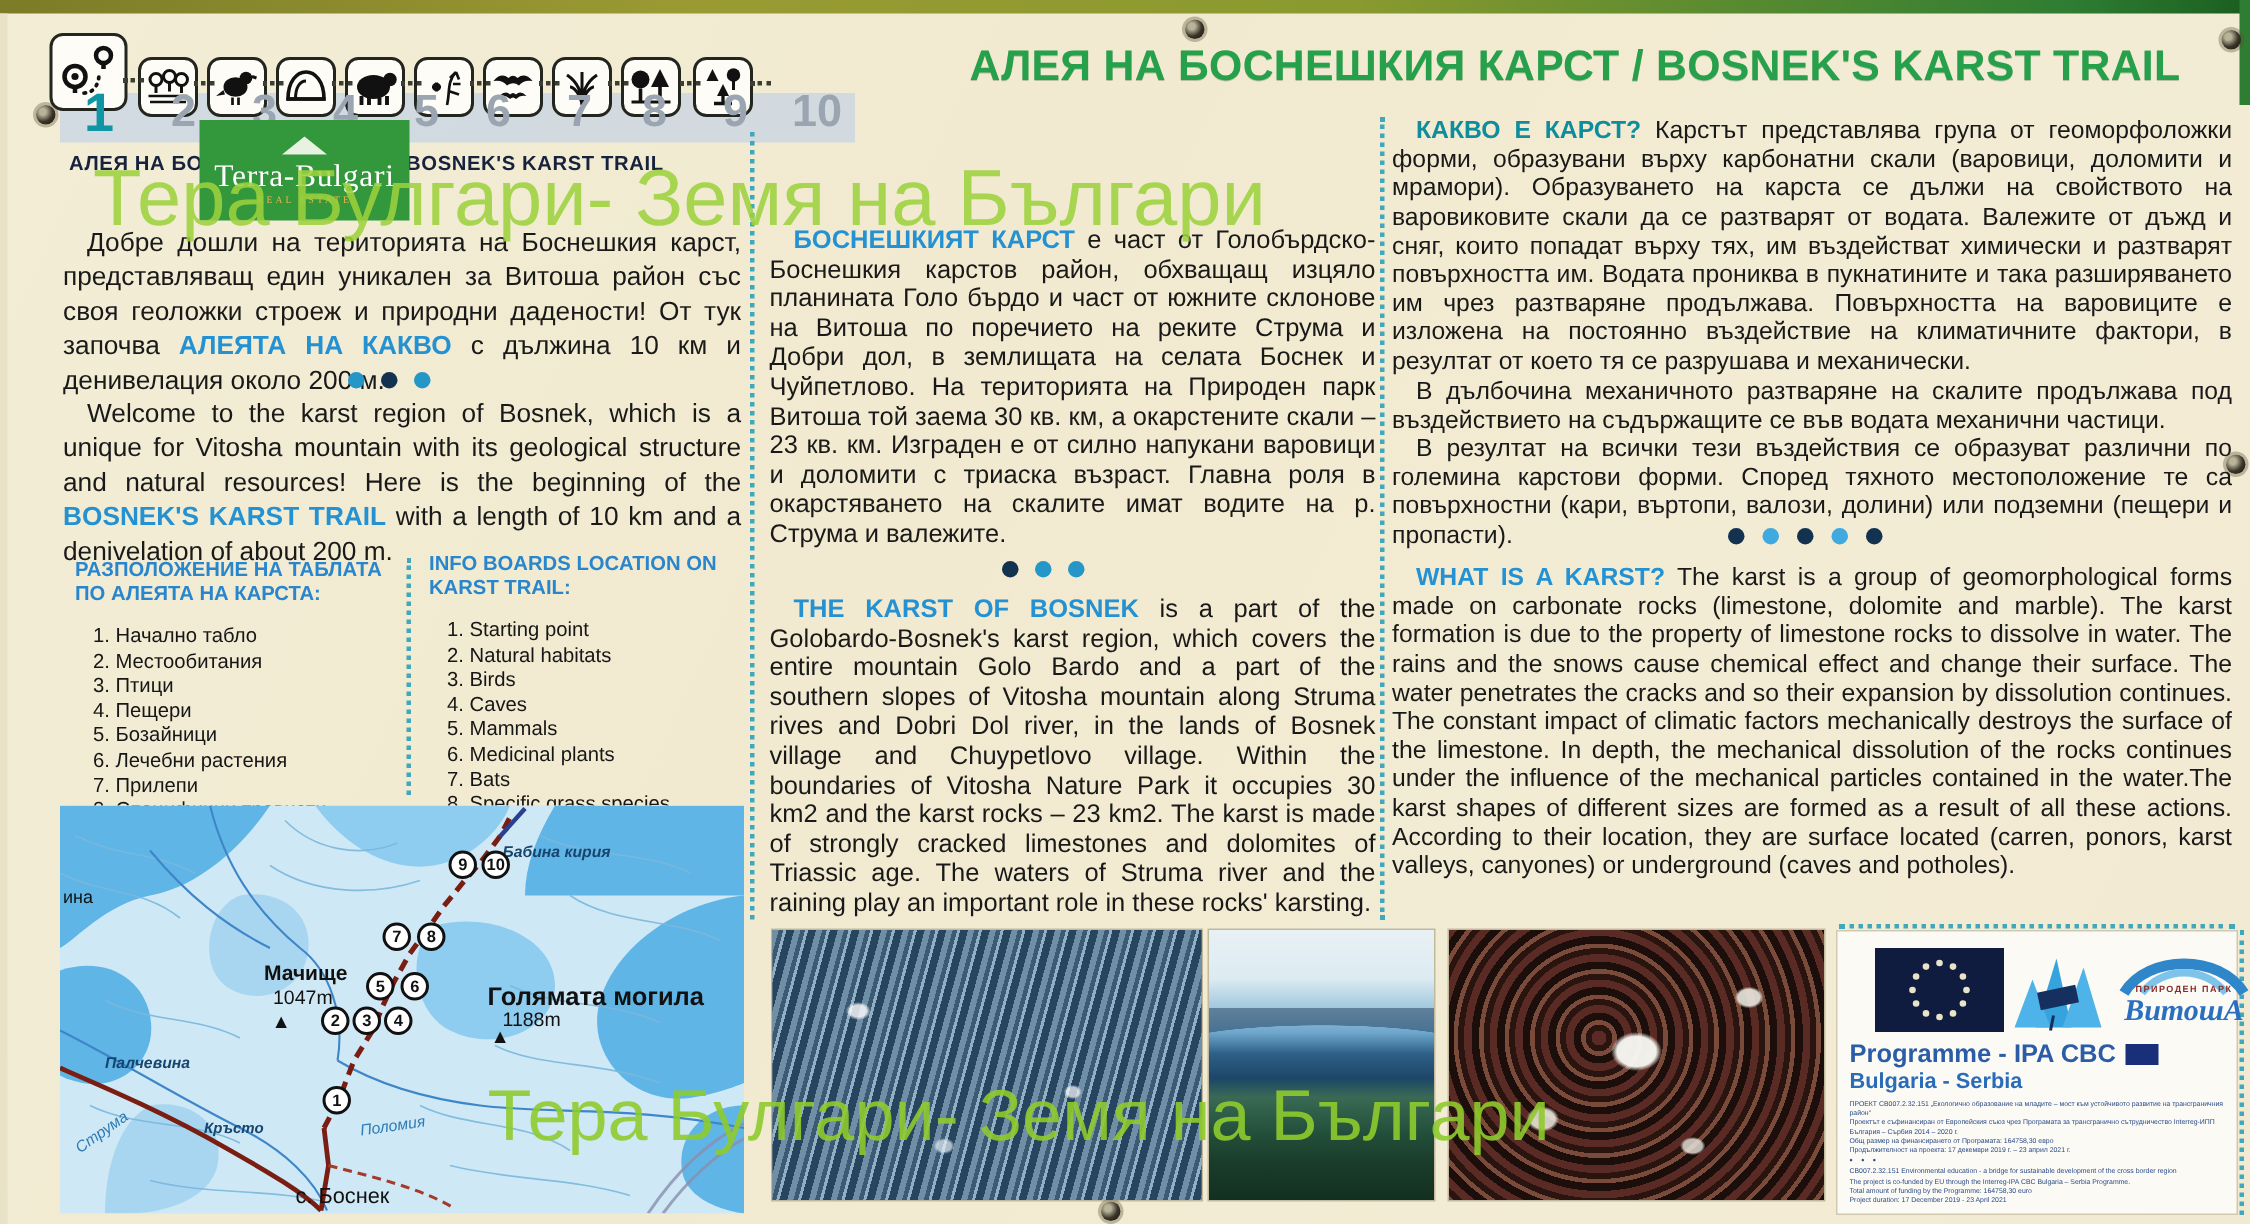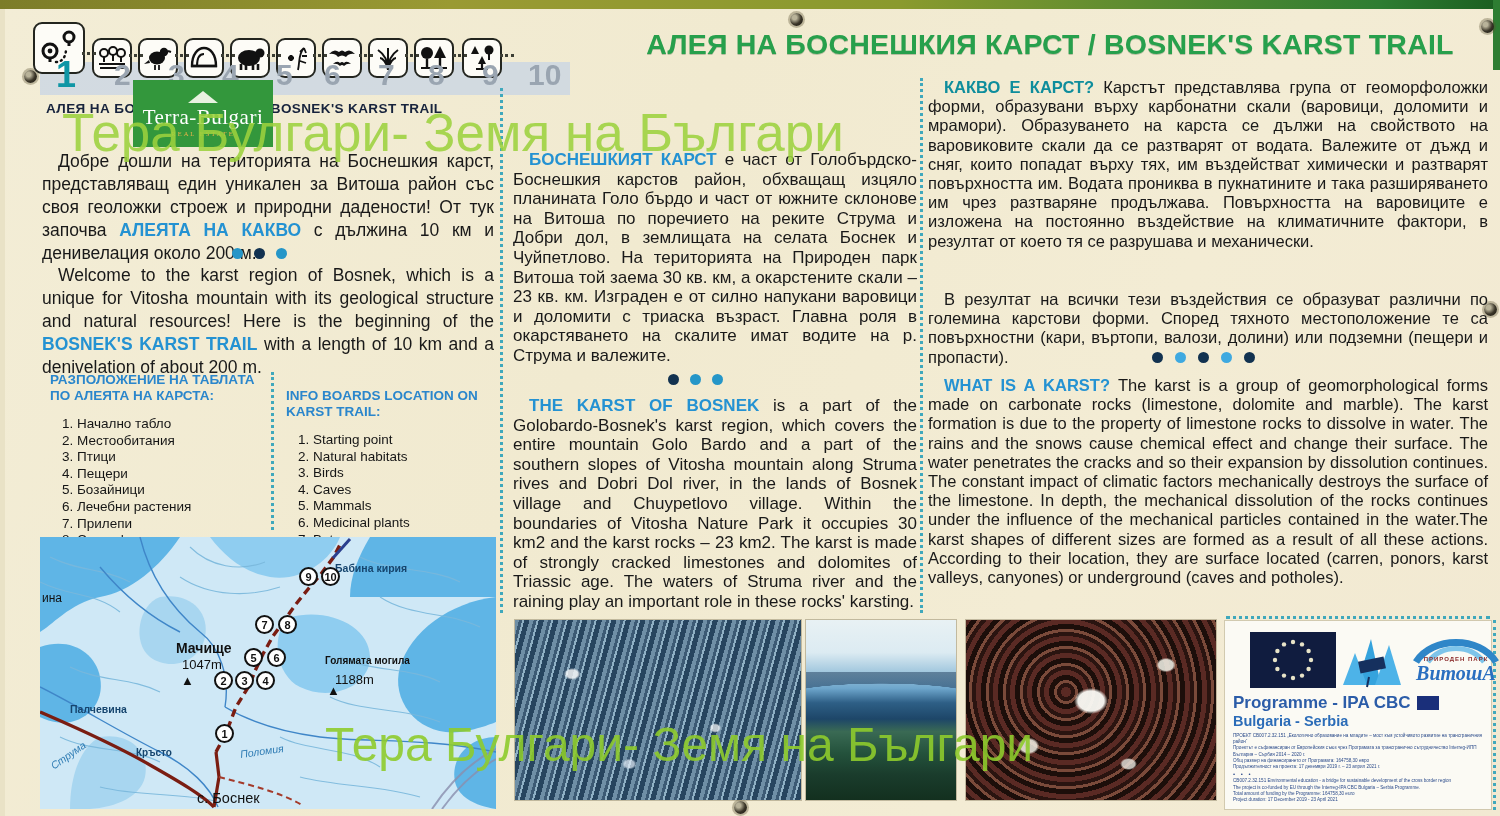--- a/index.html
+++ b/index.html
@@ -58,21 +58,21 @@
   .dots5{position:absolute;display:flex;gap:12px;}
   .dnavy{background:#123250;} .dteal{background:#2596c8;} .dlt{background:#3fa9e0;}
   
   .listblock{position:absolute;font-size:13.5px;line-height:16.6px;color:#161616;}
   .listblock .ltitle{color:#2a86cc;font-weight:bold;font-size:13.5px;line-height:16px;margin-bottom:3px;}
   .listblock ol{margin:12px;padding:0;list-style:none;}
   
   .map{position:absolute;left:40px;top:537px;width:456px;height:272px;background:#cfe8f6;overflow:hidden;}
   .map svg{position:absolute;left:0;top:0;}
   .map .mlabel{position:absolute;font-weight:bold;color:#111;white-space:nowrap;}
-  .map .mblue{position:absolute;font-weight:bold;color:#16456e;white-space:nowrap;}
+  .map .mblue{position:absolute;font-style:italic;font-weight:bold;color:#16456e;white-space:nowrap;}
   .map .mriver{position:absolute;font-style:italic;color:#2f7cb4;white-space:nowrap;}
   .marker{position:absolute;width:19px;height:19px;border-radius:50%;background:#fff;
     border:2px solid #111;display:flex;align-items:center;justify-content:center;
     font-size:11px;font-weight:bold;color:#111;box-sizing:border-box;}
   .peak{position:absolute;color:#111;font-size:13px;}
   
   .photo{position:absolute;top:620px;height:180px;box-shadow:0 0 0 1px rgba(120,110,80,.4);}
   .photo1{left:515px;width:286px;
     background:
      radial-gradient(14px 10px at 20% 30%,rgba(255,255,255,.8) 0 40%,transparent 60%),
@@ -254,21 +254,21 @@
       <li>3. Птици</li>
       <li>4. Пещери</li>
       <li>5. Бозайници</li>
       <li>6. Лечебни растения</li>
       <li>7. Прилепи</li>
       <li>8. Специфични тревисти видове</li>
       <li>9. Дървета и храсти</li>
       <li>10. История и забележителности</li>
     </ol>
   </div>
-  <div class="listblock" style="left:286px;top:388px;width:205px;">
+  <div class="listblock" style="left:286px;top:368px;width:205px;">
     <div class="ltitle">INFO BOARDS LOCATION ON KARST TRAIL:</div>
     <ol>
       <li>1. Starting point</li>
       <li>2. Natural habitats</li>
       <li>3. Birds</li>
       <li>4. Caves</li>
       <li>5. Mammals</li>
       <li>6. Medicinal plants</li>
       <li>7. Bats</li>
       <li>8. Specific grass species</li>
@@ -284,20 +284,21 @@
       <i class="dteal"></i>
     </div>
   <div class="para c2" style="top:396px;"><span class="indent"></span><span class="hl-blue">THE KARST OF BOSNEK</span><span> is a part of the Golobardo-Bosnek's karst region, which covers the entire mountain Golo Bardo and a part of the southern slopes of Vitosha mountain along Struma rives and Dobri Dol river, in the lands of Bosnek village and Chuypetlovo village. Within the boundaries of Vitosha Nature Park it occupies 30 km2 and the karst rocks – 23 km2. The karst is made of strongly cracked limestones and dolomites of Triassic age. The waters of Struma river and the raining play an important role in these rocks' karsting.</span></div>
   <div class="dots3" style="left:676px;top:624px;">
       <i class="dnavy" style="width:7px;height:7px;"></i>
       <i class="dteal" style="width:7px;height:7px;"></i>
       <i class="dnavy" style="width:7px;height:7px;"></i>
     </div>
 
   <div class="para c3" style="top:78px;"><span class="indent"></span><span class="hl-teal">КАКВО Е КАРСТ?</span><span> Карстът представлява група от геоморфоложки форми, образувани върху карбонатни скали (варовици, доломити и мрамори). Образуването на карста се дължи на свойството на варовиковите скали да се разтварят от водата. Валежите от дъжд и сняг, които попадат върху тях, им въздействат химически и разтварят повърхността им. Водата прониква в пукнатините и така разширяването им чрез разтваряне продължава. Повърхността на варовиците е изложена на постоянно въздействие на климатичните фактори, в резултат от което тя се разрушава и механически.</span></div>
+  <div class="para c3" style="top:252px;"><span class="indent"></span><span>В дълбочина механичното разтваряне на скалите продължава под въздействието на съдържащите се във водата механични частици.</span></div>
   <div class="para c3" style="top:290px;"><span class="indent"></span><span>В резултат на всички тези въздействия се образуват различни по големина карстови форми. Според тяхното местоположение те са повърхностни (кари, въртопи, валози, долини) или подземни (пещери и пропасти).</span></div>
   <div class="dots5" style="left:1152px;top:352px;">
       <i class="dnavy"></i>
       <i class="dlt"></i>
       <i class="dnavy"></i>
       <i class="dlt"></i>
       <i class="dnavy"></i>
     </div>
   <div class="para c3" style="top:376px;"><span class="indent"></span><span class="hl-blue">WHAT IS A KARST?</span><span> The karst is a group of geomorphological forms made on carbonate rocks (limestone, dolomite and marble). The karst formation is due to the property of limestone rocks to dissolve in water. The rains and the snows cause chemical effect and change their surface. The water penetrates the cracks and so their expansion by dissolution continues. The constant impact of climatic factors mechanically destroys the surface of the limestone. In depth, the mechanical dissolution of the rocks continues under the influence of the mechanical particles contained in the water.The karst shapes of different sizes are formed as a result of all these actions.  According to their location, they are surface located (carren, ponors, karst valleys, canyones) or underground (caves and potholes).</span></div>
 
@@ -341,21 +342,21 @@
       <path d="M0,175 C30,188 70,205 110,228 C140,245 162,258 174,270" stroke="#7a1d12" stroke-width="3.2" fill="none"></path>
       <path d="M174,270 L179,240 L176,215" stroke="#7a1d12" stroke-width="3.2" fill="none"></path>
       <path d="M179,240 C210,248 240,255 262,268" stroke="#a43a2a" stroke-width="2" stroke-dasharray="6 4" fill="none"></path>
       <path d="M176,215 L186,196 L196,170 L209,149 L215,134 L223,117 L233,99 L244,84 L256,67 L269,51 L281,37 L293,21 L301,6" stroke="#7a1d12" stroke-width="3.4" stroke-dasharray="8 5" fill="none"></path>
       <path d="M293,21 L310,2" stroke="#2a3f8e" stroke-width="3" fill="none"></path>
     </svg>
     <span class="peak" style="left:141px;top:136px;">▲</span>
     <span class="peak" style="left:287px;top:146px;">▲</span>
     <span class="mlabel" style="left:136px;top:103px;font-size:14px;">Мачище</span>
     <span class="mlabel" style="left:142px;top:120px;font-size:13px;font-weight:normal;">1047m</span>
-    <span class="mlabel" style="left:285px;top:118px;font-size:10px;">Голямата могила</span>
+    <span class="mlabel" style="left:285px;top:118px;font-size:17px;">Голямата могила</span>
     <span class="mlabel" style="left:295px;top:135px;font-size:13px;font-weight:normal;">1188m</span>
     <span class="mlabel" style="left:157px;top:253px;font-size:14.5px;font-weight:normal;">с. Боснек</span>
     <span class="mblue" style="left:295px;top:25px;font-size:10.5px;">Бабина кирия</span>
     <span class="mblue" style="left:30px;top:166px;font-size:10.5px;">Палчевина</span>
     <span class="mlabel" style="left:2px;top:54px;font-size:12px;font-weight:normal;">ина</span>
     <span class="mblue" style="left:96px;top:210px;font-size:10px;">Кръсто</span>
     <span class="mriver" style="left:8px;top:212px;font-size:10.5px;transform:rotate(-35deg);">Струма</span>
     <span class="mriver" style="left:200px;top:208px;font-size:10.5px;transform:rotate(-8deg);">Поломия</span>
     <span class="marker" style="left:175px;top:187px;">1</span>
     <span class="marker" style="left:174px;top:134px;">2</span>

